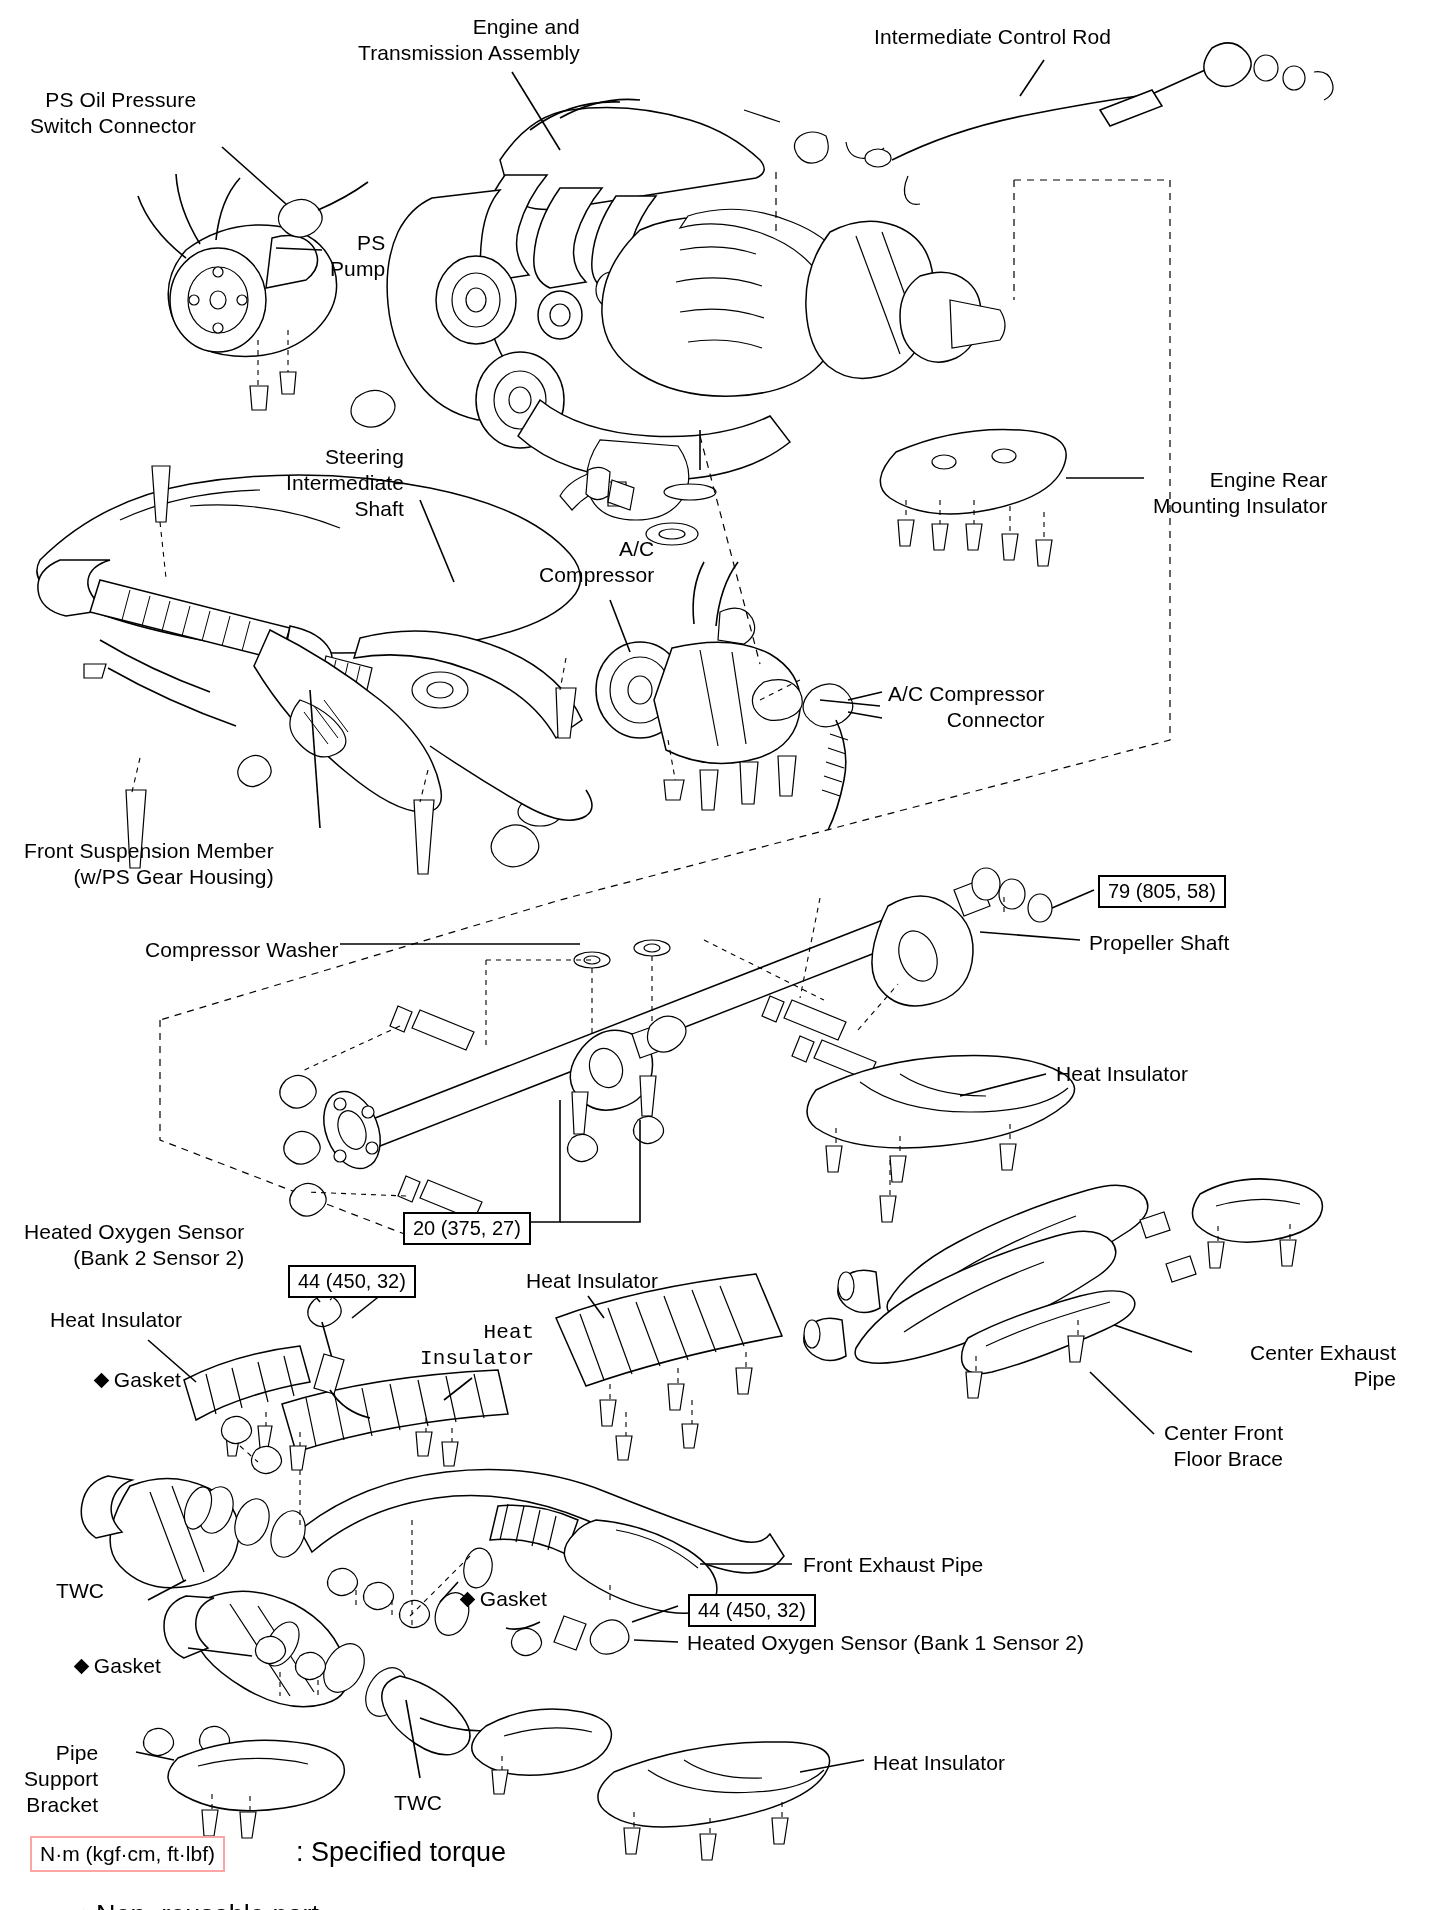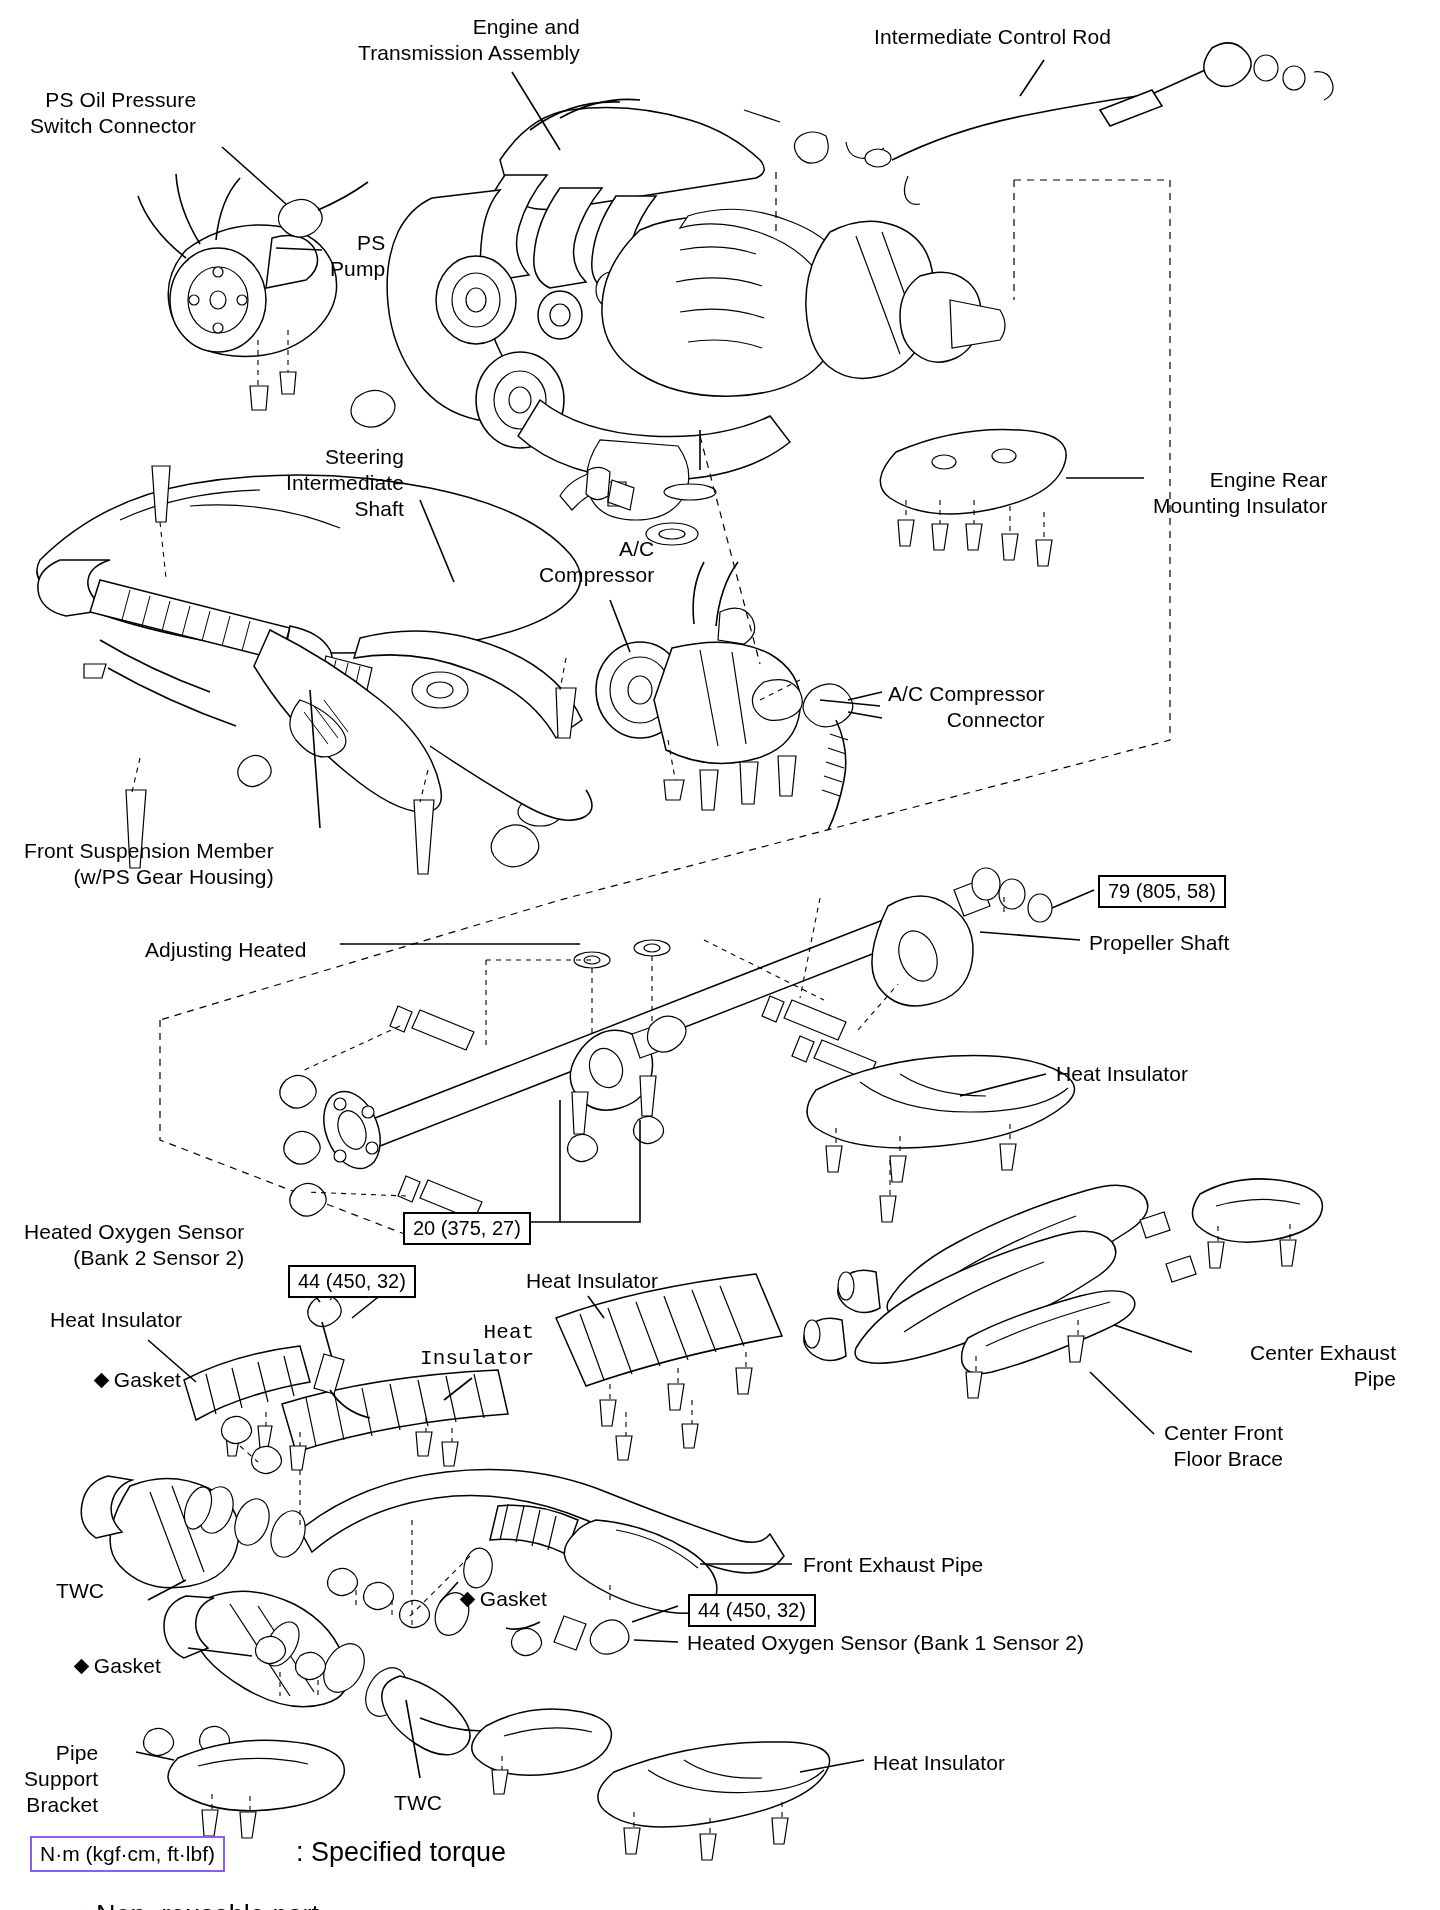--- a/index.html
+++ b/index.html
@@ -35,21 +35,21 @@
     border: 2px solid #000;
     padding: 2px 8px 3px 8px;
     font-size: 20px;
     font-weight: normal;
     line-height: 24px;
     background: #fff;
     white-space: pre;
   }
   .legend-box {
     position: absolute;
-    border: 2px solid #8b5cf6;
+    border: 2px solid #fca5a5;
     padding: 3px 8px 4px 8px;
     font-size: 21px;
     line-height: 25px;
     background: #fff;
     white-space: pre;
   }
   .legend-text {
     position: absolute;
     font-size: 27px;
     line-height: 25px;
@@ -507,21 +507,21 @@
 Intermediate
 Shaft</div>
   <div class="label" style="left:539px; top:536px;">A/C
 Compressor</div>
   <div class="label" style="left:1153px; top:467px;">Engine Rear
 Mounting Insulator</div>
   <div class="label" style="left:888px; top:681px;">A/C Compressor
 Connector</div>
   <div class="label" style="left:24px; top:838px;">Front Suspension Member
 (w/PS Gear Housing)</div>
-  <div class="label" style="left:145px; top:937px;">Adjusting Heated</div>
+  <div class="label" style="left:145px; top:937px;">Compressor Washer</div>
   <div class="label" style="left:1089px; top:930px;">Propeller Shaft</div>
   <div class="label" style="left:1056px; top:1061px;">Heat Insulator</div>
   <div class="label" style="left:24px; top:1219px;">Heated Oxygen Sensor
 (Bank 2 Sensor 2)</div>
   <div class="label" style="left:526px; top:1268px;">Heat Insulator</div>
   <div class="label" style="left:50px; top:1307px;">Heat Insulator</div>
   <div class="label" style="left:420px; top:1320px;font-family:Liberation Mono, monospace;">Heat
 Insulator</div>
   <div class="label" style="left:1202px; top:1340px;margin-left:48px;">Center Exhaust
 Pipe</div>

